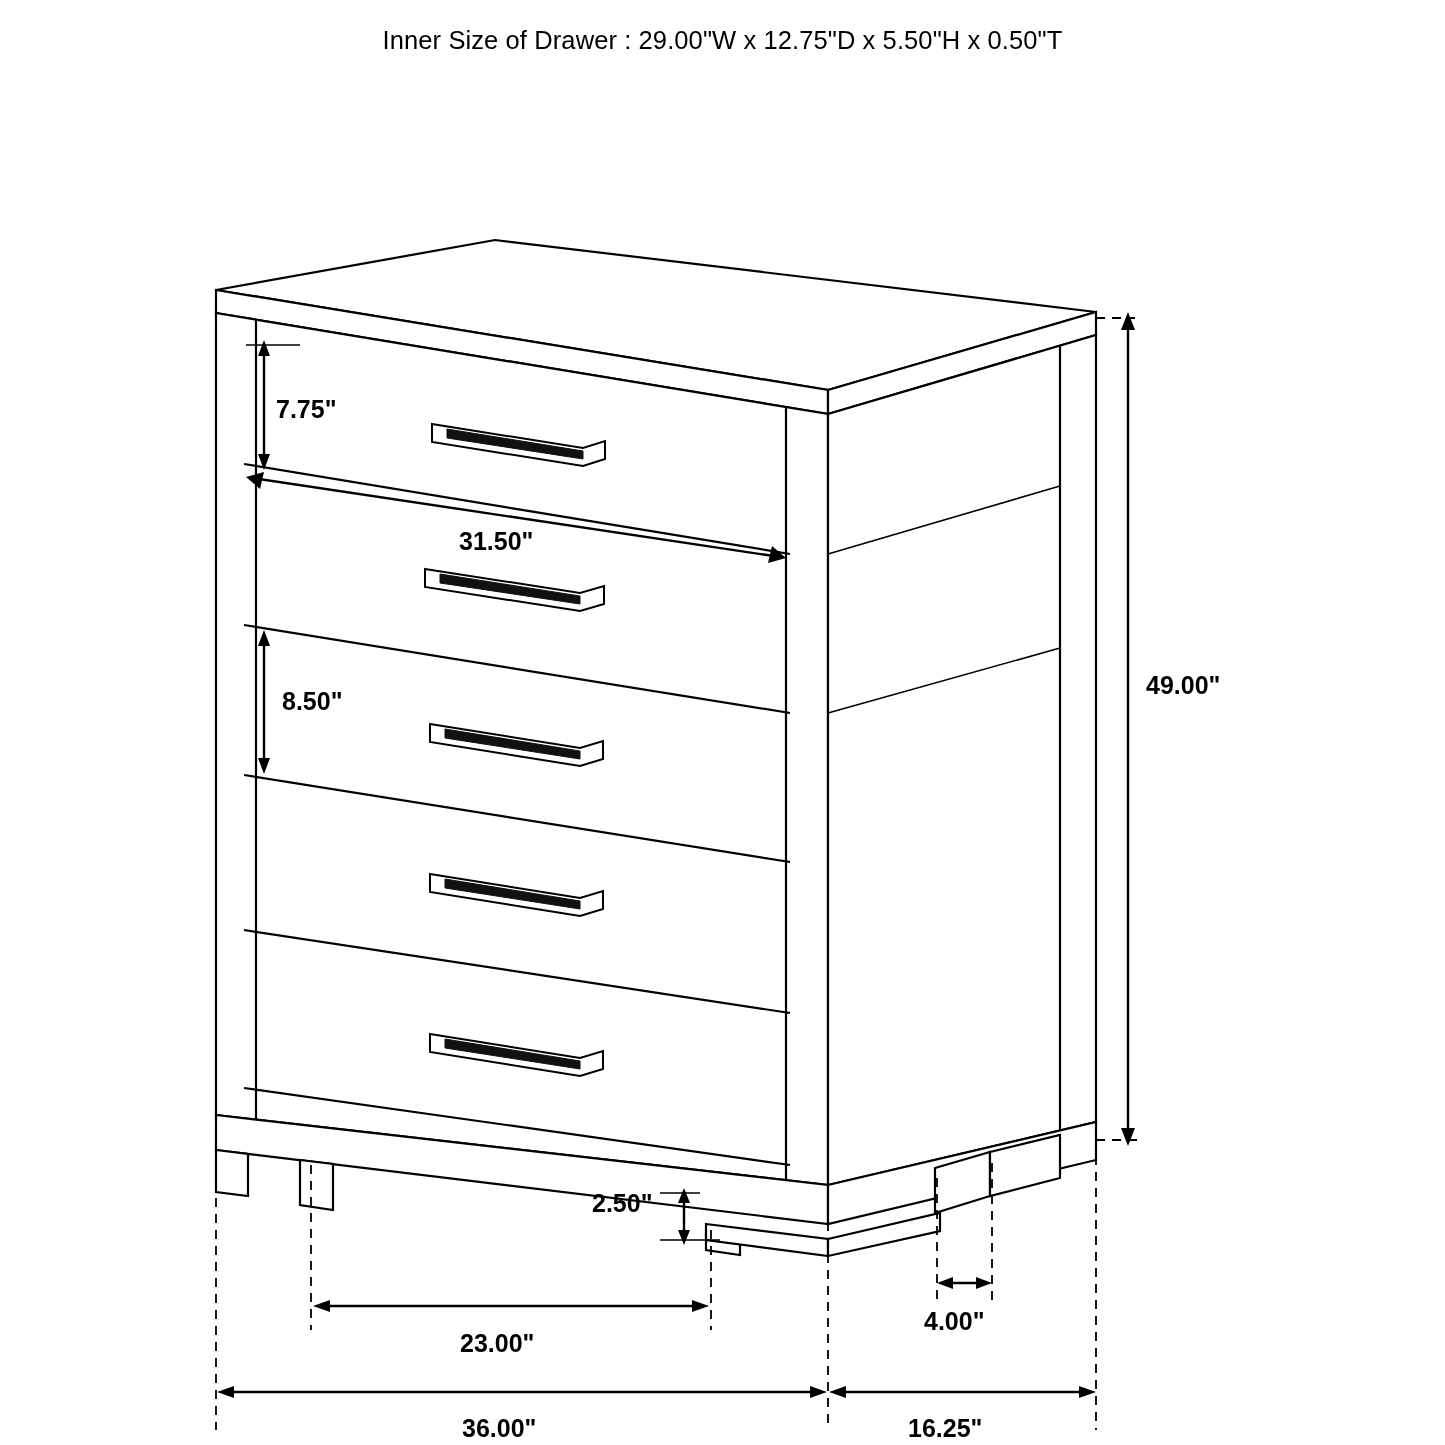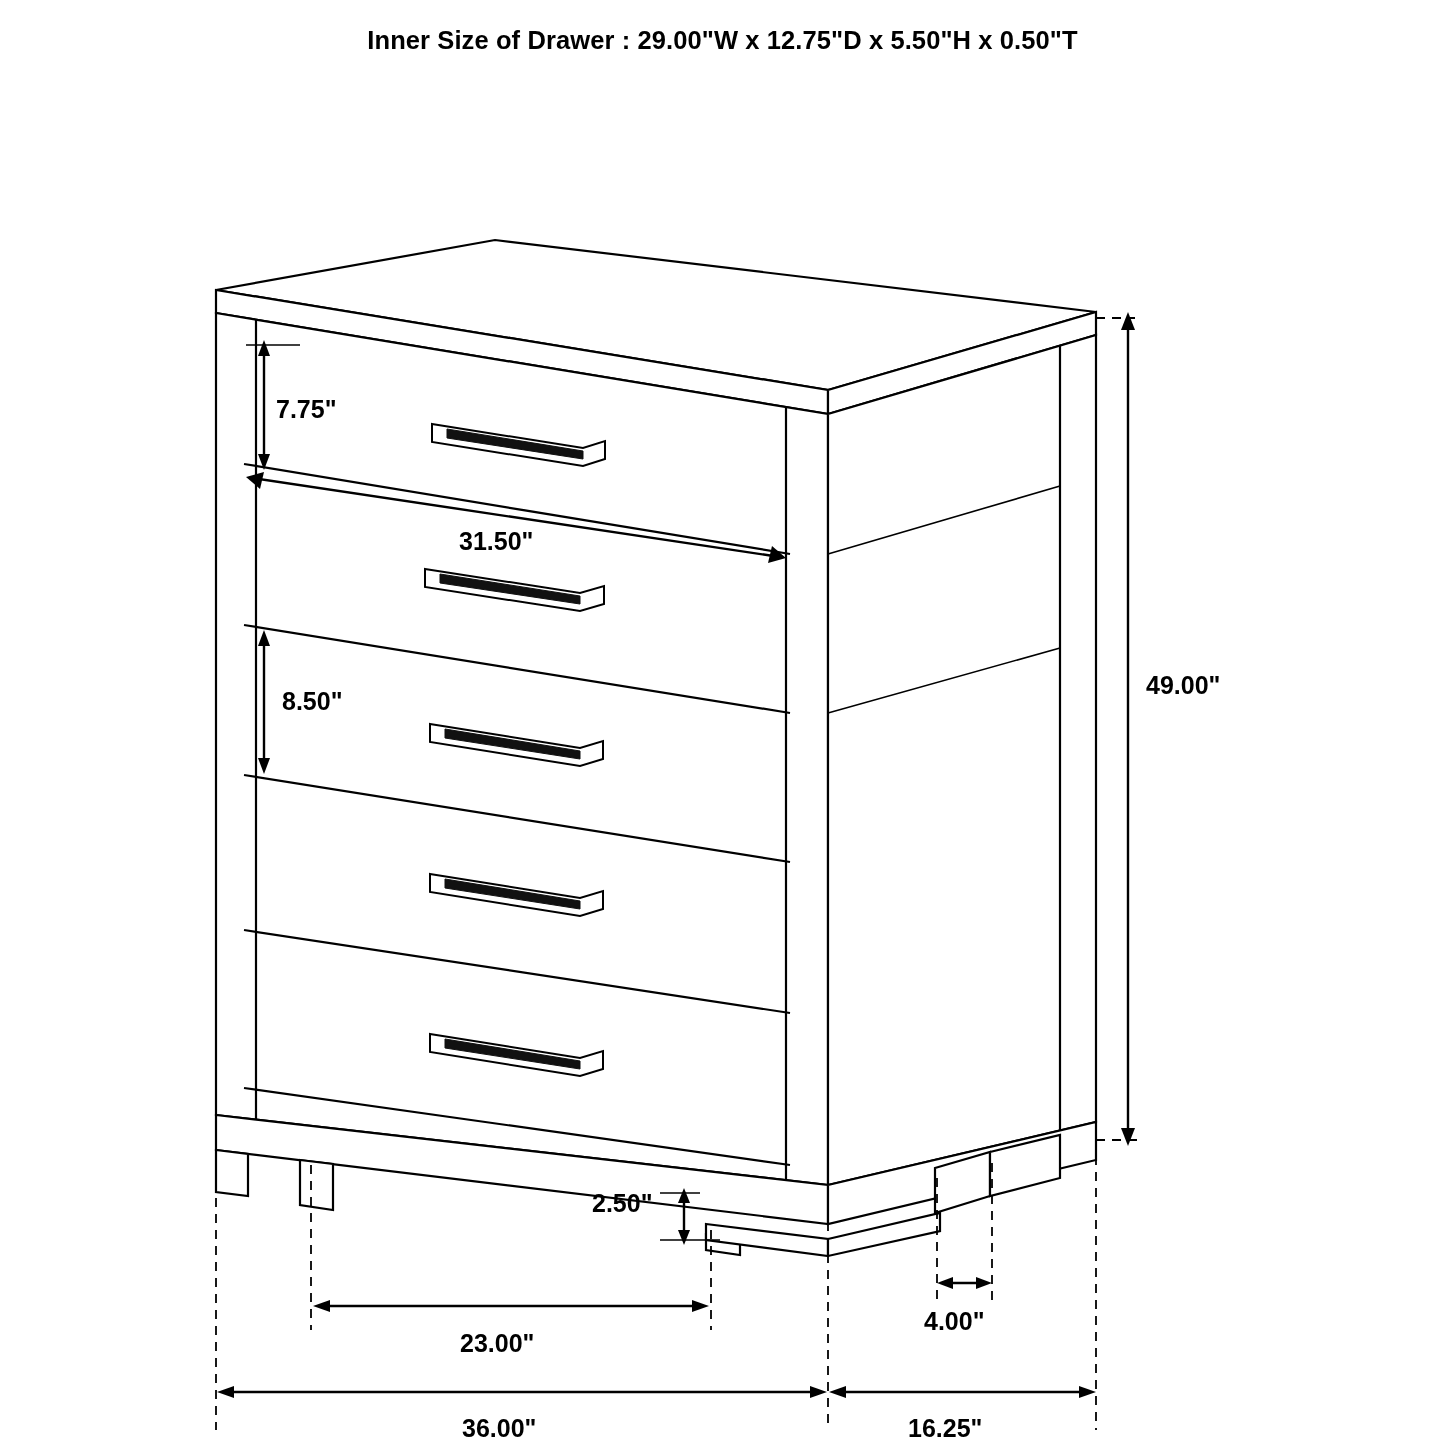--- a/index.html
+++ b/index.html
@@ -22,21 +22,21 @@
     width: 1445px;
     height: 1445px;
   }
   .title {
     position: absolute;
     top: 26px;
     left: 0;
     width: 1445px;
     text-align: center;
     font-size: 25.5px;
-    font-weight: bold;
+    font-weight: normal;
     letter-spacing: 0.1px;
   }
   svg {
     position: absolute;
     left: 0;
     top: 0;
   }
   .lbl {
     font-family: "Liberation Sans", sans-serif;
     font-size: 25px;

